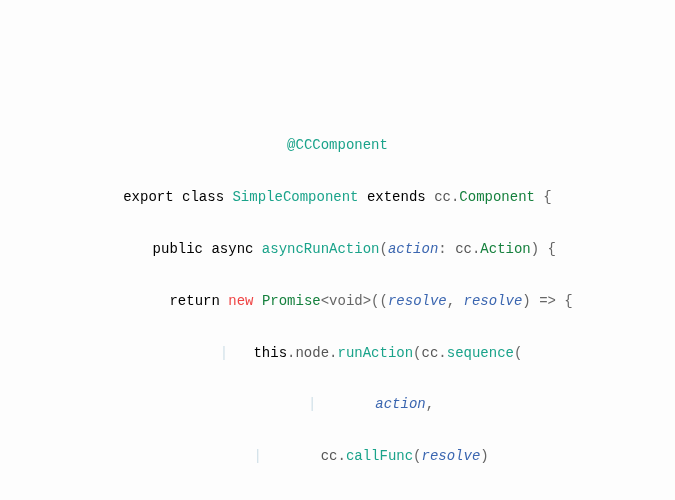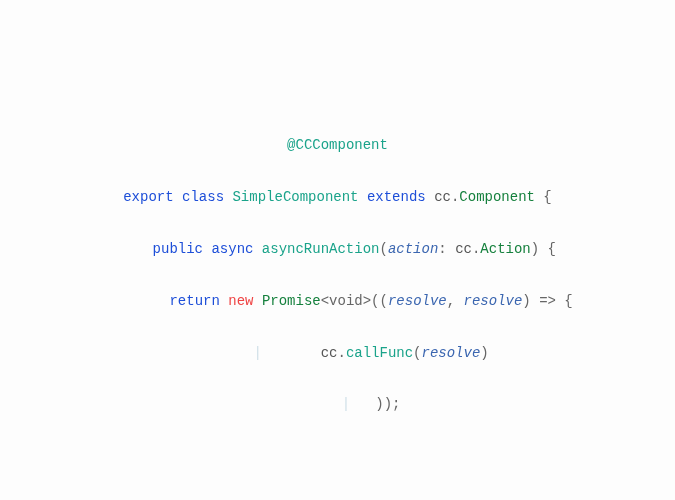--- a/index.html
+++ b/index.html
@@ -6,21 +6,21 @@
     margin: 0;
     padding: 4px 6px;
     background: #fdfdfd;
     font-family: "Courier New", Consolas, monospace;
     font-size: 14px;
     line-height: 1.85;
     color: #555;
     white-space: pre;
   }
   .line { display: block; text-align: center; }
-  .kw { color: #1d4ed8; }
+  .kw { color: #000000; }
   .dec { color: #1aa38a; }
   .clsname { color: #1aa38a; }
   .type { color: #15803d; }
   .method { color: #1aa38a; }
   .fn { color: #1aa38a; }
   .param { color: #3b66b0; font-style: italic; }
   .newkw { color: #ef4444; }
   .ns { color: #555; margin-top: 37px; }
   .punc { color: #666; }
   .guide {
@@ -31,20 +31,22 @@
 </head>
 <body>
 
 
 
 <div>
 <span class="line"><span class="dec">@</span><span class="dec">CCComponent</span></span>
 <span class="line"><span class="kw">export</span> <span class="kw">class</span> <span class="clsname">SimpleComponent</span> <span class="kw">extends</span> <span class="ns">cc</span><span class="punc">.</span><span class="type">Component</span><span class="punc"> {</span></span>
 <span class="line"><span>    </span><span class="kw">public</span> <span class="kw">async</span> <span class="method">asyncRunAction</span><span class="punc">(</span><span class="param">action</span><span class="punc">: </span><span class="ns">cc</span><span class="punc">.</span><span class="type">Action</span><span class="punc">) {</span></span>
 <span class="line"><span>        </span><span class="kw">return</span> <span class="newkw">new</span> <span class="type">Promise</span><span class="punc">&lt;void&gt;</span><span class="punc">((</span><span class="param">resolve</span><span class="punc">, </span><span class="param">resolve</span><span class="punc">) =&gt; {</span></span>
+<span class="line"><span class="guide">        |   </span><span class="kw">this</span><span class="punc">.</span><span class="ns">node</span><span class="punc">.</span><span class="fn">runAction</span><span class="punc">(</span><span class="ns">cc</span><span class="punc">.</span><span class="fn">sequence</span><span class="punc">(</span></span>
+<span class="line"><span class="guide">        |       </span><span class="param">action</span><span class="punc">,</span></span>
 <span class="line"><span class="guide">        |       </span><span class="ns">cc</span><span class="punc">.</span><span class="fn">callFunc</span><span class="punc">(</span><span class="param">resolve</span><span class="punc">)</span></span>
 <span class="line"><span class="guide">        |   </span><span class="punc">));</span></span>
 
 
 
 
 
 
 
 

